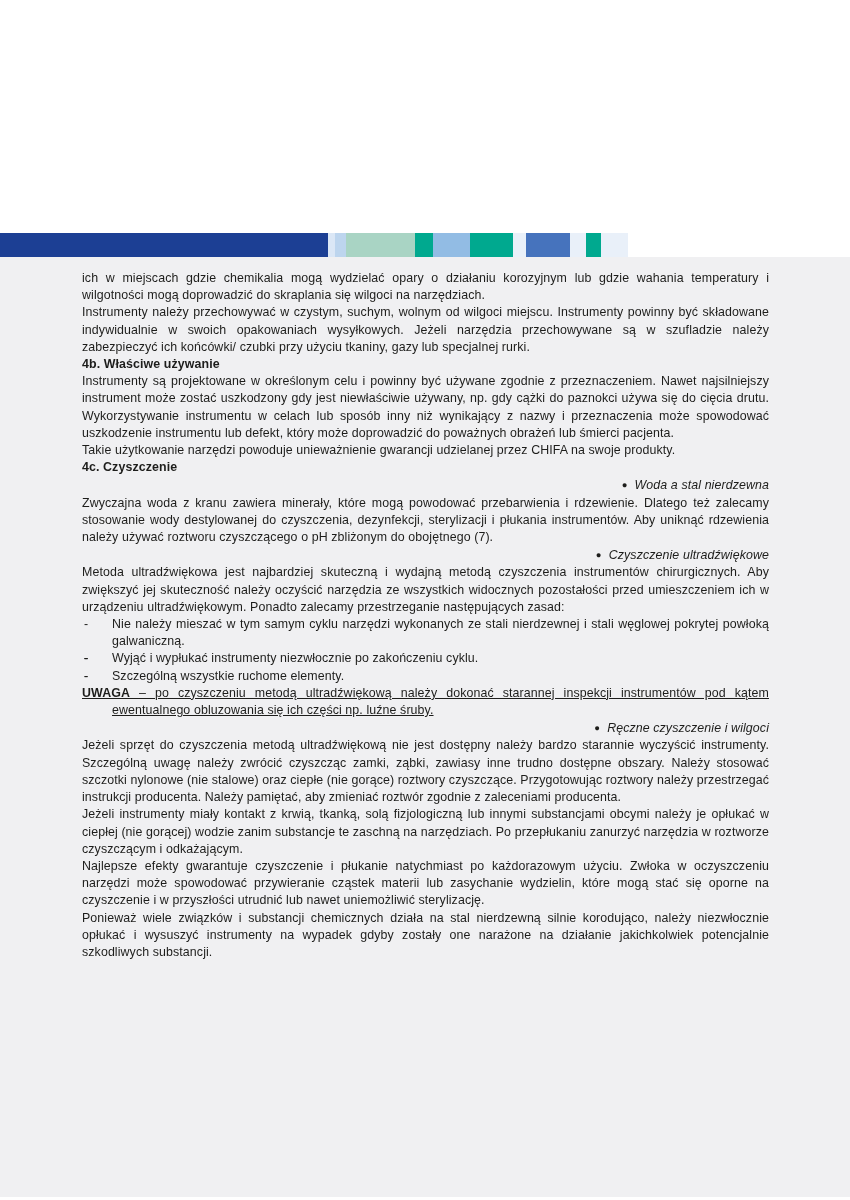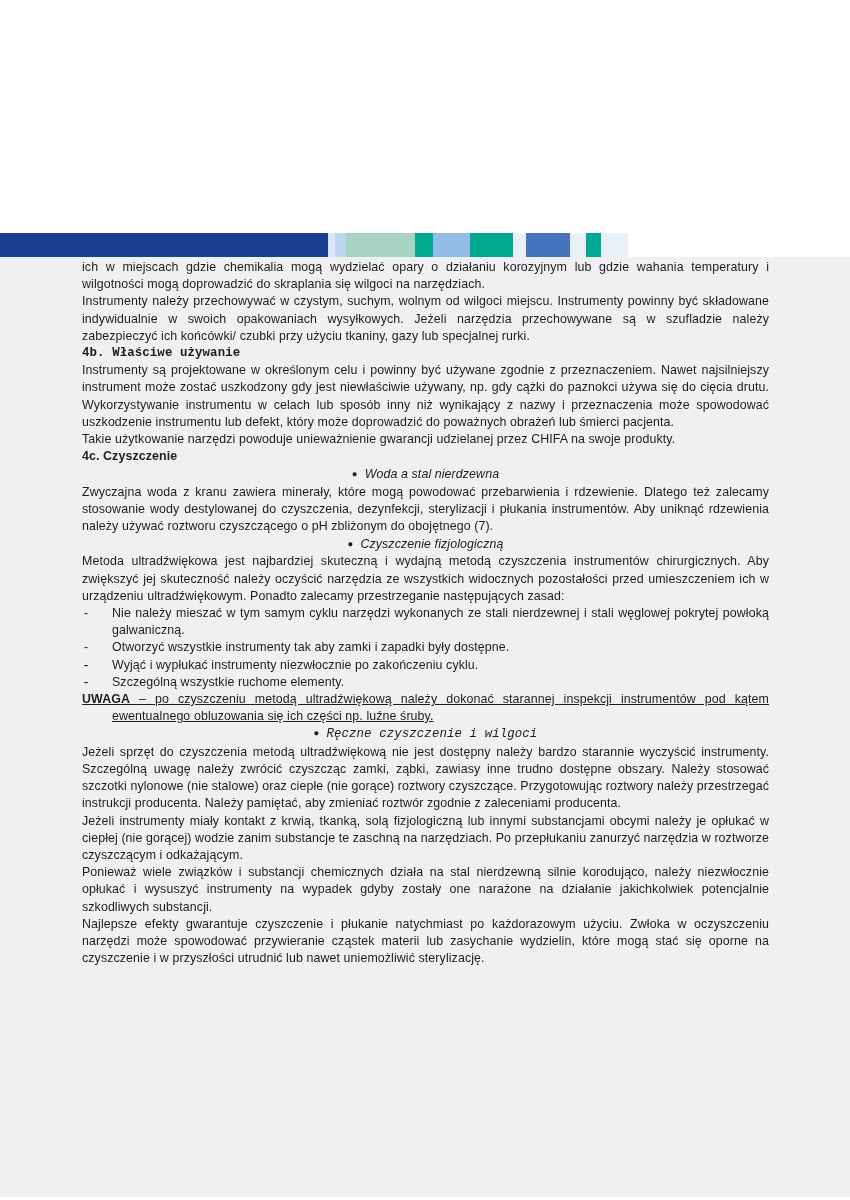--- a/index.html
+++ b/index.html
@@ -22,33 +22,33 @@
   .content-bg {
     position: absolute;
     left: 0; top: 257px;
     width: 850px; height: 940px;
     background: #f0f0f2;
   }
   .content {
     position: absolute;
     left: 82px; top: 258px;
     width: 687px;
-    padding-top: 1px;
+    padding-top: 12px;
     font-size: 12.4px;
     line-height: 17.2px;
     letter-spacing: 0.1px;
     color: #1d1d1b;
     text-align: justify;
   }
   .content p { margin: 0; }
   .sec-heading { font-weight: bold; }
-  .gap20 { margin-top: 20px; font-family: Liberation Mono, monospace; }
+  .gap20 { margin-top: 20px; }
   .gap16 { margin-top: 16px; }
   .gap15 { margin-top: 15px; }
-  .bullet-title { font-style: italic; text-align: center; }
+  .bullet-title { font-style: italic; text-align: right; }
   .bullet-title .bullet {
     font-style: normal;
     font-size: 9.5px;
     margin-right: 7px;
     vertical-align: 1px;
   }
   .dash-item {
     position: relative;
     padding-left: 30px;
   }
@@ -89,33 +89,33 @@
 
   <p class="sec-heading gap20">4b. Właściwe używanie</p>
   <p>Instrumenty są projektowane w określonym celu i powinny być używane zgodnie z przeznaczeniem. Nawet najsilniejszy instrument może zostać uszkodzony gdy jest niewłaściwie używany, np. gdy cążki do paznokci używa się do cięcia drutu. Wykorzystywanie instrumentu w celach lub sposób inny niż wynikający z nazwy i przeznaczenia może spowodować uszkodzenie instrumentu lub defekt, który może doprowadzić do poważnych obrażeń lub śmierci pacjenta.</p>
   <p>Takie użytkowanie narzędzi powoduje unieważnienie gwarancji udzielanej przez CHIFA na swoje produkty.</p>
 
   <p class="sec-heading gap16">4c. Czyszczenie</p>
 
   <p class="bullet-title"><span class="bullet">●</span><span>Woda a stal nierdzewna</span></p>
   <p>Zwyczajna woda z kranu zawiera minerały, które mogą powodować przebarwienia i rdzewienie. Dlatego też zalecamy stosowanie wody destylowanej do czyszczenia, dezynfekcji, sterylizacji i płukania instrumentów. Aby uniknąć rdzewienia należy używać roztworu czyszczącego o pH zbliżonym do obojętnego (7).</p>
 
-  <p class="bullet-title gap15"><span class="bullet">●</span><span>Czyszczenie fizjologiczną</span></p>
+  <p class="bullet-title gap15"><span class="bullet">●</span><span>Czyszczenie ultradźwiękowe</span></p>
   <p>Metoda ultradźwiękowa jest najbardziej skuteczną i wydajną metodą czyszczenia instrumentów chirurgicznych. Aby zwiększyć jej skuteczność należy oczyścić narzędzia ze wszystkich widocznych pozostałości przed umieszczeniem ich w urządzeniu ultradźwiękowym. Ponadto zalecamy przestrzeganie następujących zasad:</p>
 
   <div>
     <div class="dash-item"><span class="dash">-</span><span>Nie należy mieszać w tym samym cyklu narzędzi wykonanych ze stali nierdzewnej i stali węglowej pokrytej powłoką galwaniczną.</span></div>
-    <div class="dash-item"><span class="dash">-</span><span>Otworzyć wszystkie instrumenty tak aby zamki i zapadki były dostępne.</span></div>
+    <div class="dash-item"><span class="dash">-</span></div>
     <div class="dash-item"><span class="dash">-</span></div>
     <div class="dash-item"><span class="dash">-</span><span>Wyjąć i wypłukać instrumenty niezwłocznie po zakończeniu cyklu.</span></div>
     <div class="dash-item"><span class="dash">-</span></div>
     <div class="dash-item"><span class="dash">-</span><span>Szczególną wszystkie ruchome elementy.</span></div>
   </div>
 
   <p class="uwaga"><span class="uwaga-label">UWAGA</span> <span>– po czyszczeniu metodą ultradźwiękową należy dokonać starannej inspekcji instrumentów pod kątem ewentualnego obluzowania się ich części np. luźne śruby.</span></p>
 
   <p class="bullet-title gap20"><span class="bullet">●</span><span>Ręczne czyszczenie i wilgoci</span></p>
   <p>Jeżeli sprzęt do czyszczenia metodą ultradźwiękową nie jest dostępny należy bardzo starannie wyczyścić instrumenty. Szczególną uwagę należy zwrócić czyszcząc zamki, ząbki, zawiasy  inne trudno dostępne obszary. Należy stosować szczotki nylonowe (nie stalowe)  oraz ciepłe (nie gorące) roztwory czyszczące. Przygotowując roztwory należy przestrzegać instrukcji producenta. Należy pamiętać, aby zmieniać roztwór zgodnie z zaleceniami producenta.</p>
   <p>Jeżeli instrumenty miały kontakt z krwią, tkanką, solą fizjologiczną lub innymi substancjami obcymi należy je opłukać w ciepłej (nie gorącej) wodzie zanim substancje te zaschną na narzędziach. Po przepłukaniu zanurzyć narzędzia w roztworze czyszczącym i odkażającym.</p>
+  <p>Najlepsze efekty gwarantuje czyszczenie i płukanie natychmiast po każdorazowym użyciu. Zwłoka w oczyszczeniu narzędzi może spowodować przywieranie cząstek materii lub zasychanie wydzielin, które mogą stać się oporne na czyszczenie i w przyszłości utrudnić lub nawet uniemożliwić sterylizację.</p>
   <p>Ponieważ wiele związków i substancji chemicznych działa na stal nierdzewną silnie korodująco, należy niezwłocznie opłukać i wysuszyć instrumenty na wypadek gdyby zostały one narażone na działanie jakichkolwiek potencjalnie szkodliwych substancji.</p>
-  <p>Najlepsze efekty gwarantuje czyszczenie i płukanie natychmiast po każdorazowym użyciu. Zwłoka w oczyszczeniu narzędzi może spowodować przywieranie cząstek materii lub zasychanie wydzielin, które mogą stać się oporne na czyszczenie i w przyszłości utrudnić lub nawet uniemożliwić sterylizację.</p>
 
 </div>
 
 </body></html>

